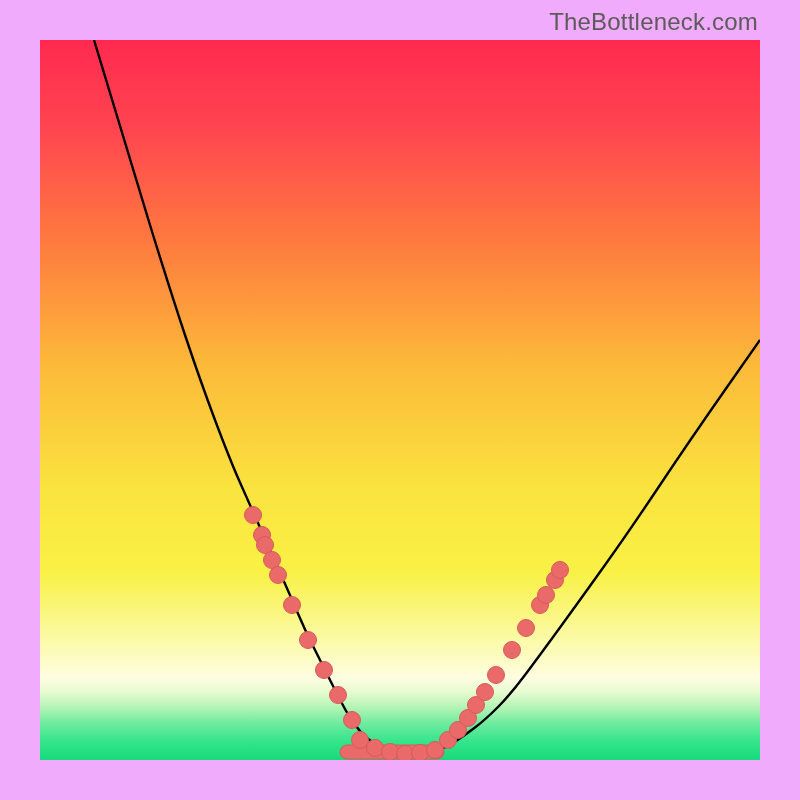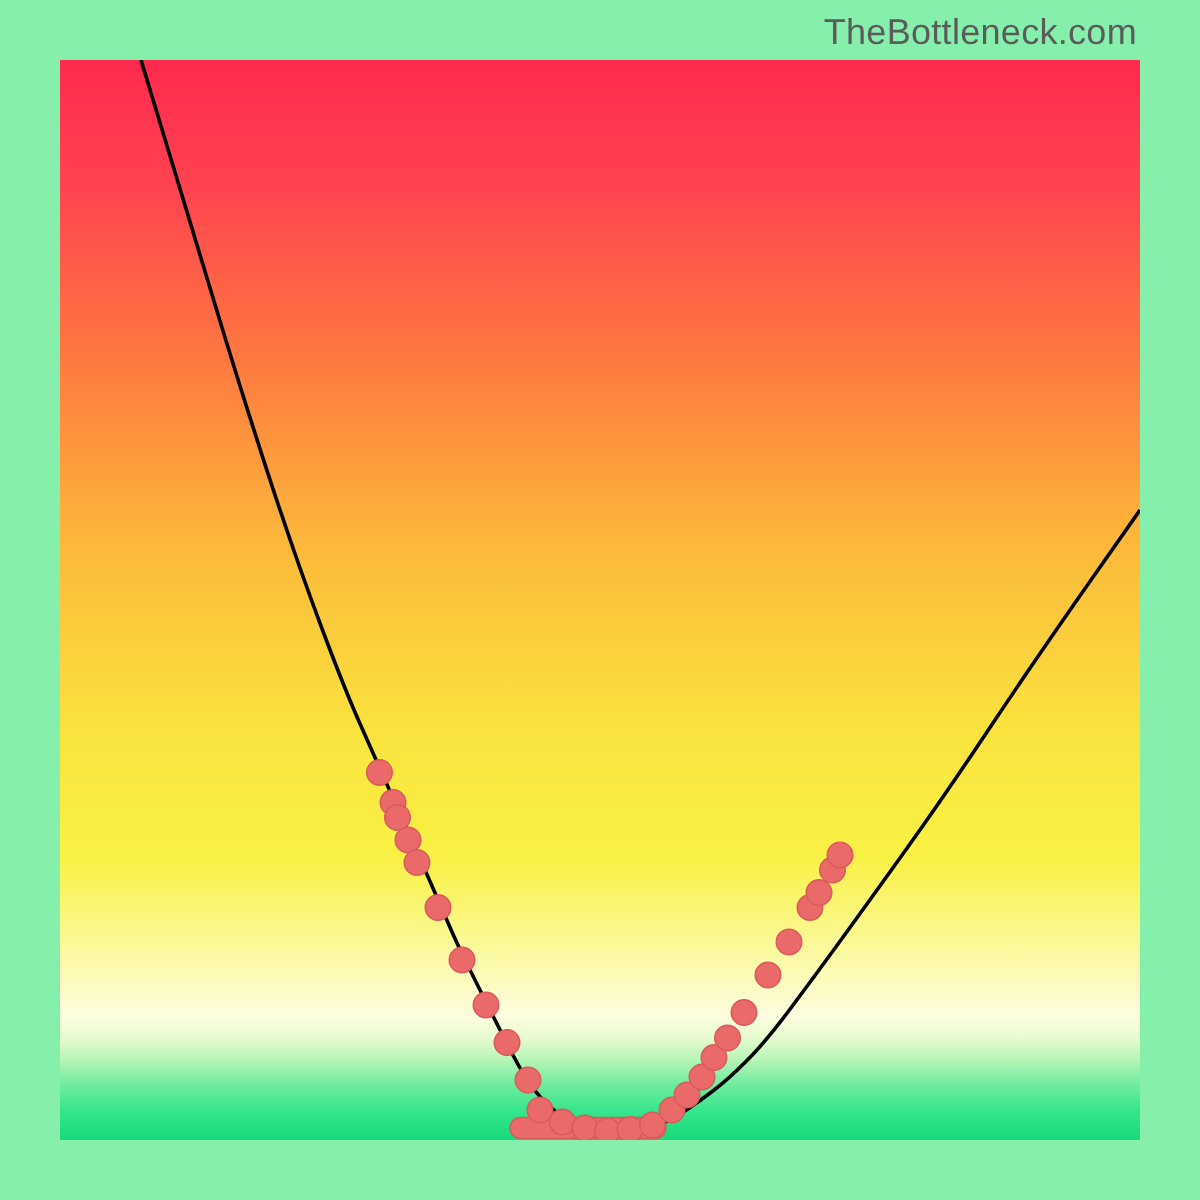--- a/index.html
+++ b/index.html
@@ -1,21 +1,21 @@
 <!DOCTYPE html>
 <html><head>
 <meta charset="utf-8">
 <style>
   * { margin: 0; padding: 0; box-sizing: border-box; }
   html, body { width: 800px; height: 800px; background: #000; overflow: hidden; }
   .frame {
     position: absolute;
     left: 0; top: 0;
     width: 800px; height: 800px;
-    background: #86efac;
+    background: #f0abfc;
   }
   .plot {
     position: absolute;
     left: 40px; top: 40px;
     width: 720px; height: 720px;
     overflow: hidden;
   }
   .gradient {
     position: absolute;
     inset: 0;

